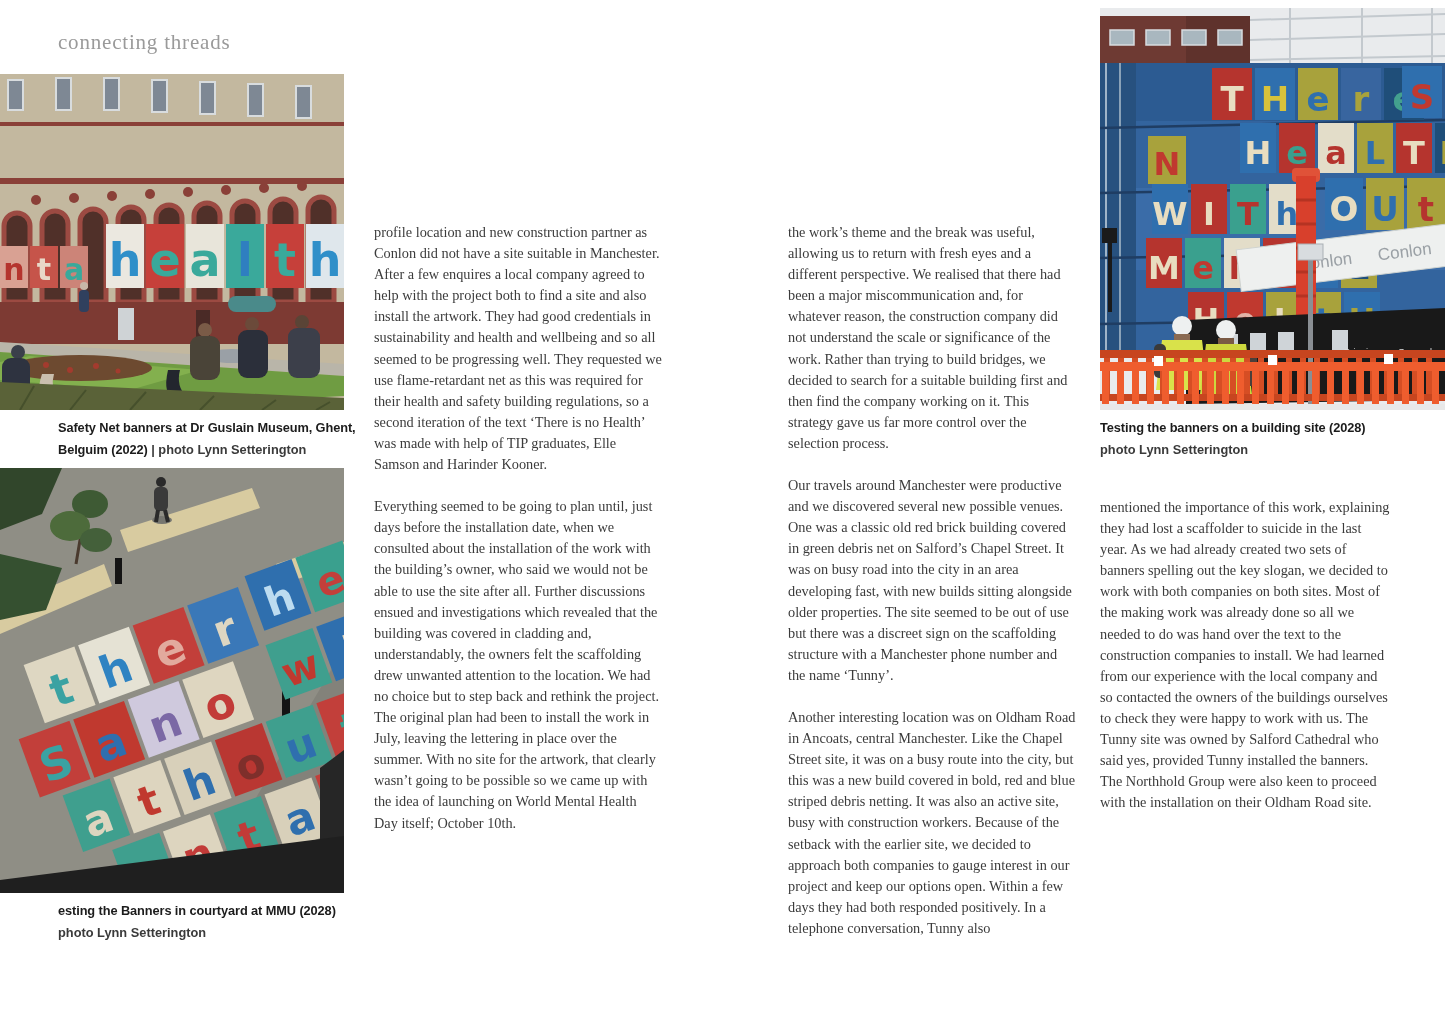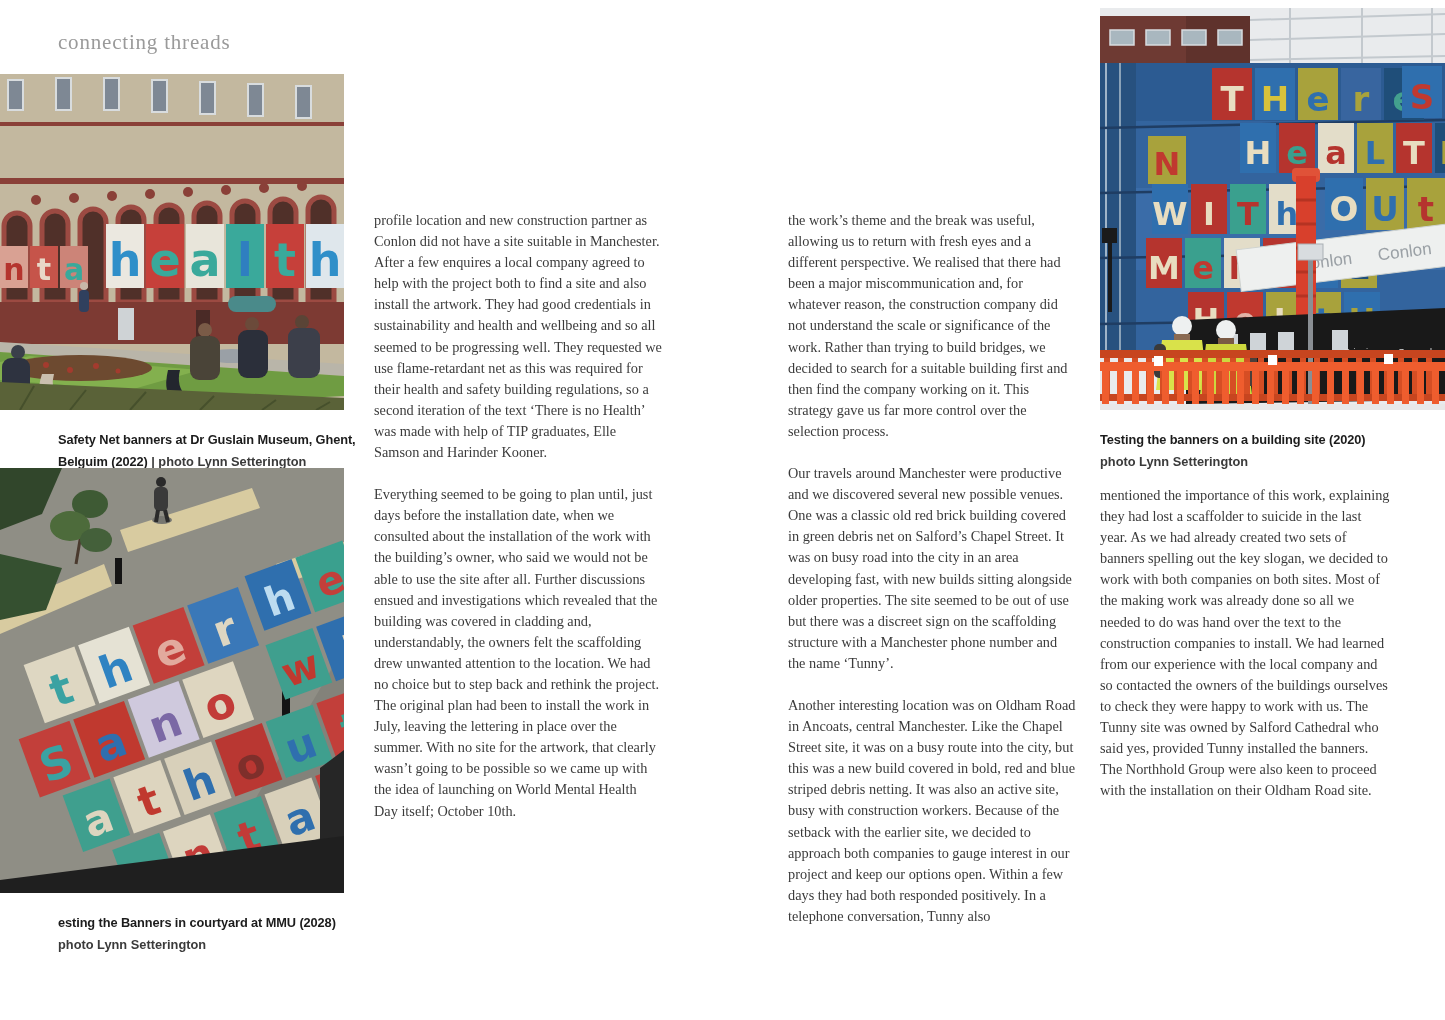--- a/index.html
+++ b/index.html
@@ -2,25 +2,25 @@
 <html><head>
 <meta charset="utf-8">
 <style>
   html,body{margin:0;padding:0;background:#ffffff;}
   .sheet{position:relative;width:1445px;height:953px;background:#ffffff;overflow:hidden;
          font-family:"Liberation Serif",serif;}
   .running-head{position:absolute;left:58px;top:30px;font-family:"Liberation Serif",serif;
     font-size:21px;color:#9a9a9a;letter-spacing:.8px;}
   .photo{position:absolute;display:block;}
   .caption{position:absolute;font-family:"Liberation Sans",sans-serif;font-size:12.8px;
-    line-height:21.5px;color:#333;width:302px;margin-top:12px;}
+    line-height:21.5px;color:#333;width:302px;}
   .caption b{font-weight:700;color:#1c1c1c;letter-spacing:-0.1px;}
   .caption .reg{font-weight:700;color:#3a3a3a;}
   .col{position:absolute;font-size:14.3px;line-height:21.1px;color:#3b3b3b;text-align:left;}
-  .col p{margin:4px 0 21px 0;}
+  .col p{margin:16px 0 21px 0;}
   .pagenum{position:absolute;font-family:"Liberation Sans",sans-serif;font-size:21px;color:#8b5cf6;font-weight:bold;}
 </style>
 </head>
 <body>
 
 <div class="sheet">
 
   <div class="running-head">connecting threads</div>
 
   <svg class="photo" style="left:0;top:74px" width="344" height="336" viewBox="0 0 344 336" role="img">
@@ -439,21 +439,21 @@
       <g fill="#ffffff">
         <rect x="54" y="348" width="9" height="10"></rect>
           <rect x="168" y="347" width="9" height="10"></rect>
           <rect x="284" y="346" width="9" height="10"></rect>
       </g>
       <rect x="0" y="396" width="345" height="6" fill="#e8e8e8"></rect>
     </g>
   </svg>
 
   <div class="caption" style="left:1100px;top:417px">
-    <b>Testing the banners on a building site (2020)</b><br>
+    <b>Testing the banners on a building site (2028)</b><br>
     <span class="reg">photo Lynn Setterington</span>
   </div>
 
   <div class="col" style="left:1100px;top:481px;width:291px">
     <p>mentioned the importance of this work, explaining they had lost a scaffolder to suicide in the last year. As we had already created two sets of banners spelling out the key slogan, we decided to work with both companies on both sites. Most of the making work was already done so all we needed to do was hand over the text to the construction companies to install. We had learned from our experience with the local company and so contacted the owners of the buildings ourselves to check they were happy to work with us. The Tunny site was owned by Salford Cathedral who said yes, provided Tunny installed the banners. The Northhold Group were also keen to proceed with the installation on their Oldham Road site.</p>
   </div>
 
   <div class="pagenum" style="left:1366px;top:966px">65</div>
 
 </div>

